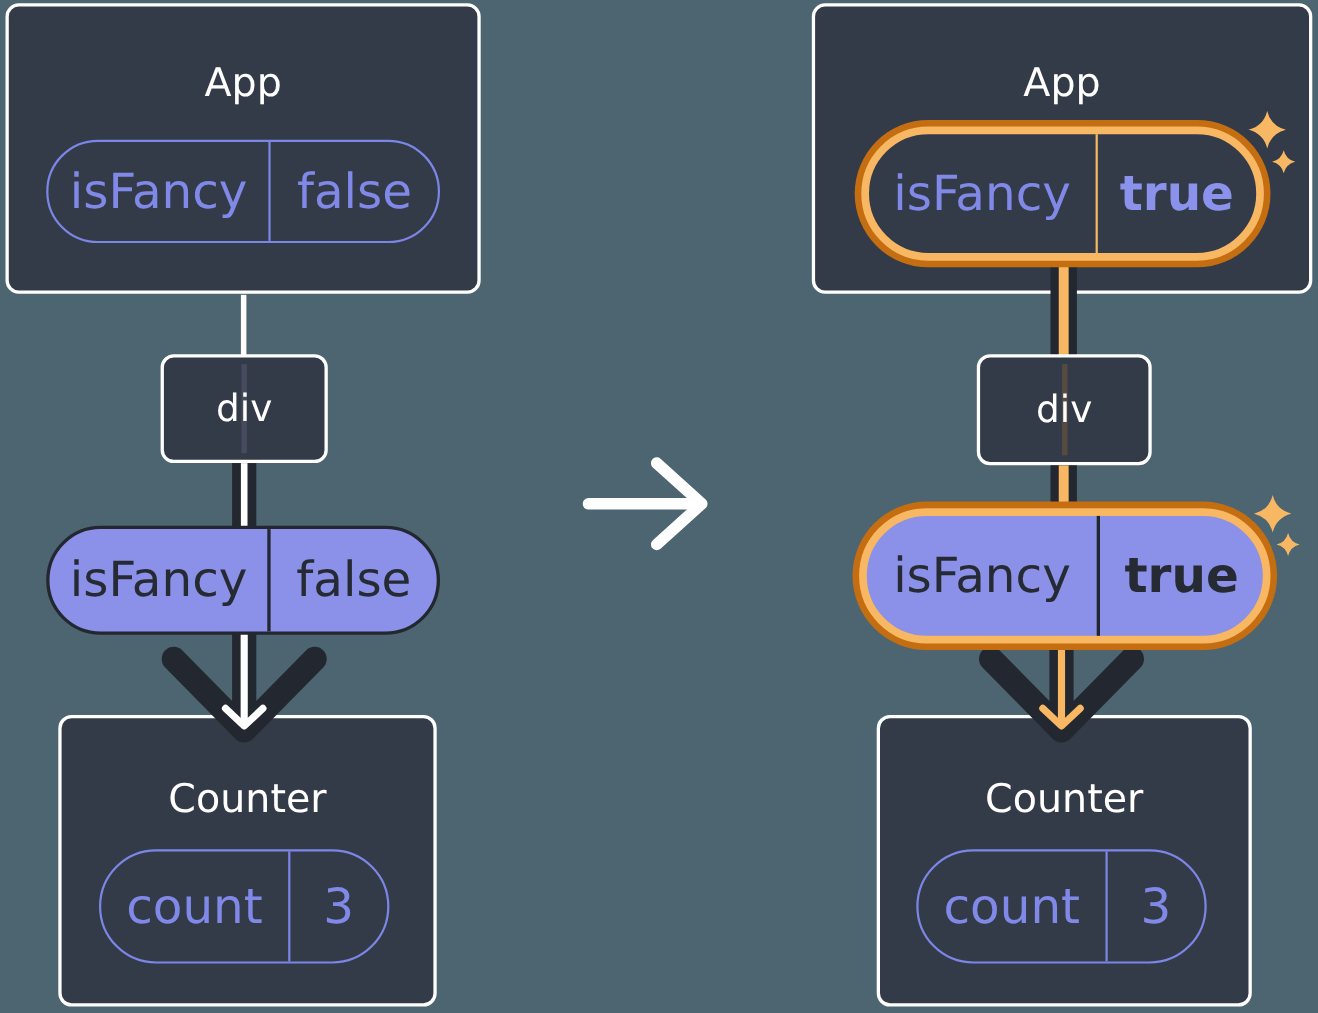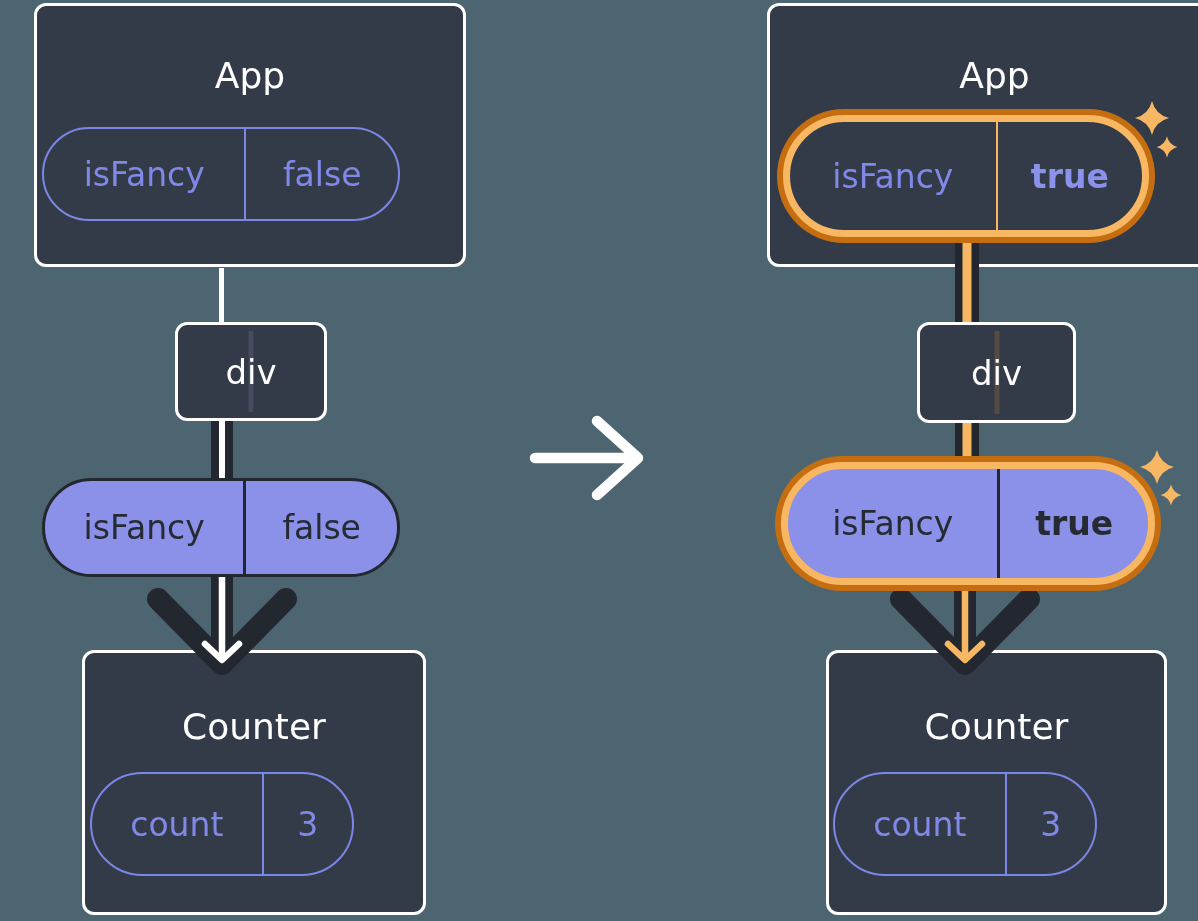--- a/index.html
+++ b/index.html
@@ -2,29 +2,29 @@
 <html><head>
 <meta charset="utf-8">
 <style>
   html,body{margin:0;padding:0;background:#4C6570;}
   .stage{
     position:relative;width:1198px;height:921px;background:#4C6570;
     font-family:"DejaVu Sans","Liberation Sans",sans-serif;overflow:hidden;
   }
   .card{
     position:absolute;background:#343B48;border:3px solid #FFFFFF;
-    border-radius:12px;box-sizing:border-box;margin-left:29px;
+    border-radius:12px;box-sizing:border-box;
   }
   .card-title{
     position:absolute;left:0;right:0;text-align:center;color:#FFFFFF;
     font-size:36px;line-height:40px;
   }
   .pill{
     position:absolute;display:flex;box-sizing:border-box;border-radius:60px;
-    font-size:33px;
+    font-size:44px;
   }
   .cell{display:flex;align-items:center;justify-content:center;box-sizing:border-box;}
   
   .pill-outline{border:2.5px solid #7C86E6;color:#8089E8;}
   .pill-outline .cell-name{flex:0 0 57.2%;border-right:2.5px solid #7C86E6;}
   .pill-outline .cell-value{flex:1;}
   .pill-counter .cell-name{flex:0 0 66%;text-align:center;}
   
   .pill-filled{background:#8B90E8;border:3px solid #23272F;color:#262B33;}
   .pill-filled .cell-name{flex:0 0 57.2%;border-right:3px solid #23272F;}

